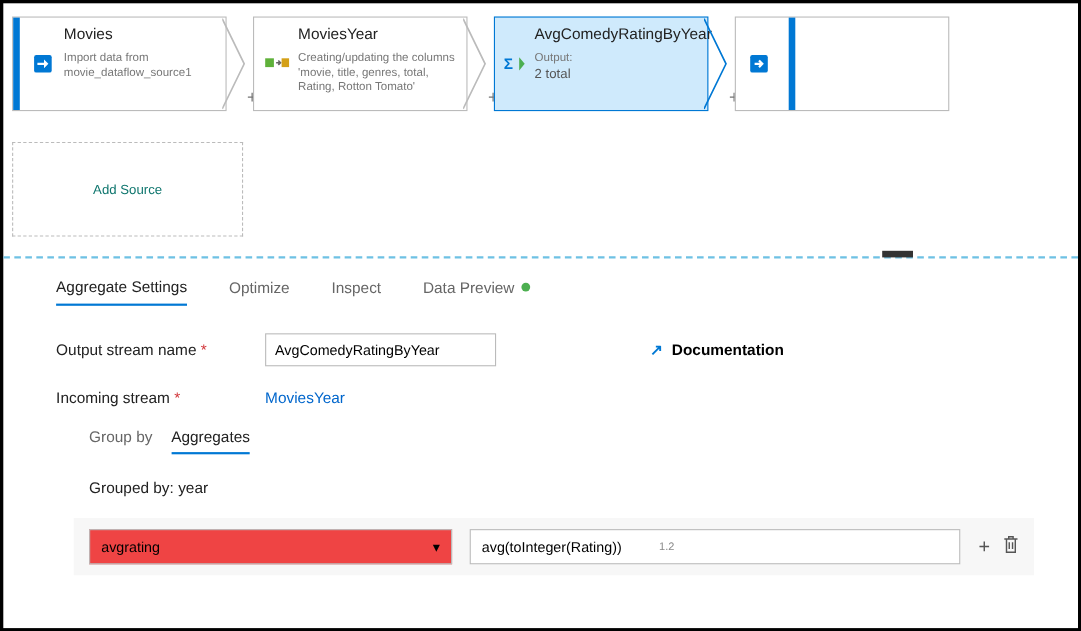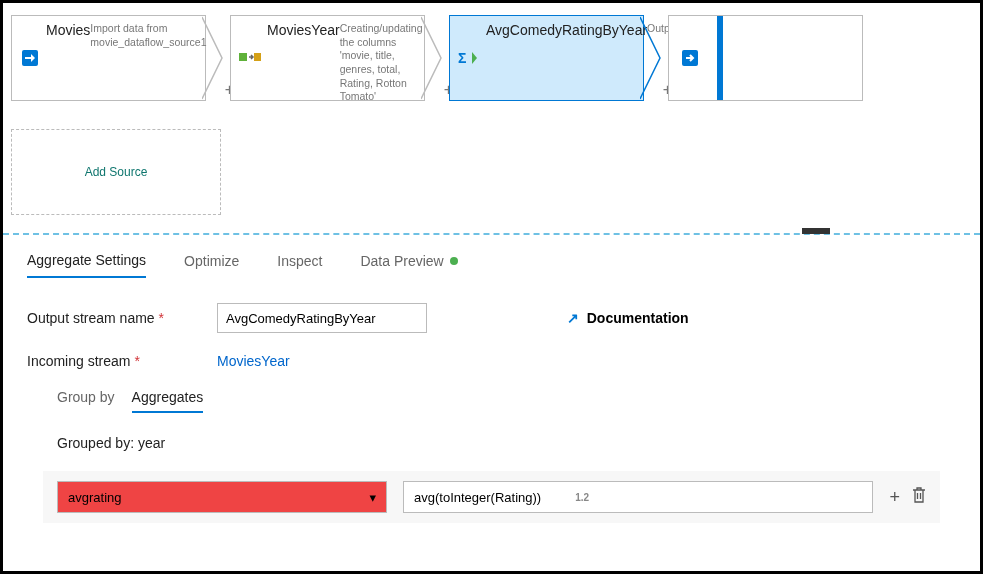--- a/index.html
+++ b/index.html
@@ -5,37 +5,37 @@
     * { box-sizing: border-box; margin: 0; padding: 0; font-family: "Segoe UI", Arial, sans-serif; }
     body { width: 983px; height: 574px; border: 3px solid #000; background: #fff; overflow: hidden; }
     
     .canvas { padding: 12px 8px 8px 8px; height: 230px; }
     .flow-row { display: flex; align-items: stretch; gap: 0; }
     
     .node { position: relative; width: 195px; height: 86px; background: #fff; border: 1px solid #bbb; display: flex; padding: 6px 8px; }
     .node.selected { background: #cfeafc; border: 1px solid #0078d4; }
     .node-bar { width: 6px; background: #0078d4; margin: -6px 8px -6px -8px; }
     .node-icon { width: 26px; display: flex; align-items: center; justify-content: center; margin-right: 6px; }
-    .node-content { flex: 1; display: flex; flex-direction: row; }
+    .node-content { flex: 1; display: flex; flex-direction: column; }
     .node-title { font-size: 14px; color: #222; margin-bottom: 8px; }
     .node-desc { font-size: 10.5px; color: #777; line-height: 1.3; }
     .node-sublabel { font-size: 10.5px; color: #777; }
     .node-subvalue { font-size: 12px; color: #555; margin-top: 2px; }
     
     .connector { width: 24px; height: 86px; position: relative; }
     .connector svg { position: absolute; top: 0; left: -4px; width: 28px; height: 86px; }
     .plus { position: absolute; bottom: 2px; right: -4px; font-size: 16px; color: #777; cursor: pointer; }
     
     .add-source { width: 210px; height: 86px; border: 1px dashed #bbb; display: flex; align-items: center; justify-content: center; font-size: 12px; color: #0f766e; margin-top: 28px; cursor: pointer; }
     
     .divider-area { position: relative; height: 1px; margin: 0 0 8px 0; }
     .divider-line { border-top: 2px dashed #6ec1e4; width: 100%; position: absolute; top: 0; }
     .collapse-handle { position: absolute; right: 150px; top: -5px; width: 28px; height: 6px; background: #333; cursor: pointer; }
     
-    .bottom-panel { padding: 10px 24px; }
+    .bottom-panel { padding: 10px 24px; margin-left: 24px; }
     .tabs { display: flex; gap: 38px; border-bottom: 1px solid transparent; margin-bottom: 24px; }
     .tab { font-size: 14px; color: #666; padding-bottom: 8px; cursor: pointer; display: flex; align-items: center; gap: 6px; }
     .tab.active { color: #222; border-bottom: 2px solid #0078d4; }
     .preview-dot { width: 8px; height: 8px; border-radius: 50%; background: #4caf50; display: inline-block; }
     
     .form-row { display: flex; align-items: center; margin-bottom: 20px; }
     .form-label { width: 190px; font-size: 14px; color: #222; }
     .required { color: #d13438; }
     .text-input { width: 210px; height: 30px; padding: 4px 8px; border: 1px solid #bbb; font-size: 13px; }
     .link-value { font-size: 14px; color: #0066cc; cursor: pointer; }
@@ -44,21 +44,21 @@
     
     .subtabs { display: flex; gap: 17px; margin-bottom: 22px; margin-left: 30px; }
     .subtab { font-size: 14px; color: #666; padding-bottom: 6px; cursor: pointer; }
     .subtab.active { color: #222; border-bottom: 2px solid #0078d4; }
     
     .grouped-label { font-size: 14px; color: #222; margin-bottom: 20px; margin-left: 30px; }
     
     .agg-row { display: flex; align-items: center; gap: 16px; background: #f7f7f7; padding: 10px 14px; margin-left: 16px; margin-right: 16px; }
     .dropdown { display: flex; align-items: center; justify-content: space-between; width: 330px; height: 32px; background: #ef4444; border: 1px solid #bbb; padding: 0 10px; font-size: 13px; cursor: pointer; }
     .expr-input { flex: 1; height: 32px; background: #fff; border: 1px solid #bbb; padding: 0 10px; font-size: 13px; display: flex; align-items: center; justify-content: flex-start; gap: 34px; }
-    .expr-badge { font-size: 10px; color: #888; font-weight: 700; }
+    .expr-badge { font-size: 10px; color: #888; font-weight: 400; }
     .row-actions { display: flex; gap: 12px; align-items: center; }
     .row-action { font-size: 18px; color: #555; cursor: pointer; }
     .trash-icon svg { width: 14px; height: 16px; }
   </style>
 </head>
 <body>
 
 <div class="canvas">
   <div class="flow-row">
 

